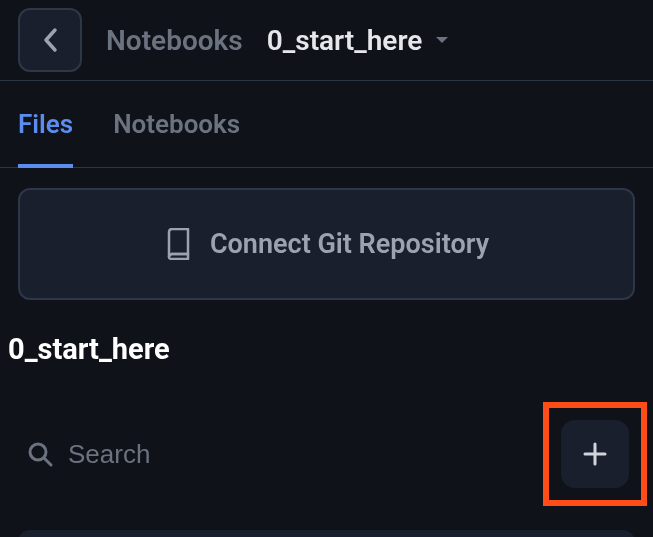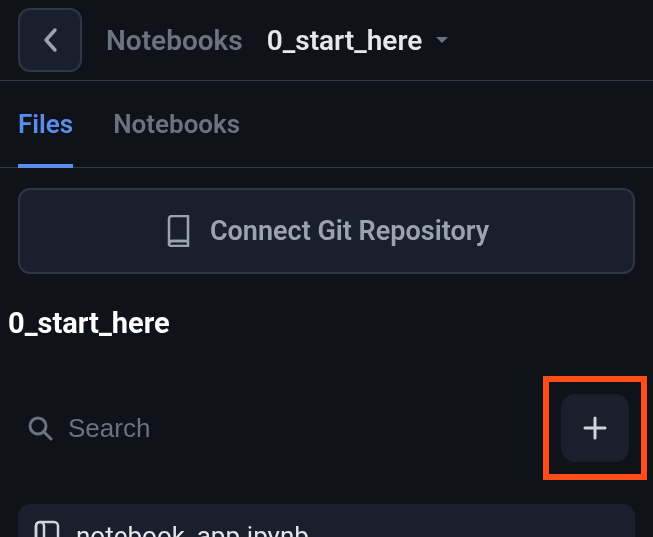--- a/index.html
+++ b/index.html
@@ -81,21 +81,21 @@
       background: #5b8def;
     }
     .content {
       padding: 20px 18px;
     }
     .connect-btn {
       width: 100%;
       background: #1a1f2e;
       border: 2px solid #2d3748;
       border-radius: 12px;
-      padding: 25px;
+      padding: 38px;
       display: flex;
       align-items: center;
       justify-content: center;
       gap: 18px;
       font-size: 27px;
       font-weight: 600;
       color: #9ca3af;
       cursor: pointer;
     }
     .folder-title {

